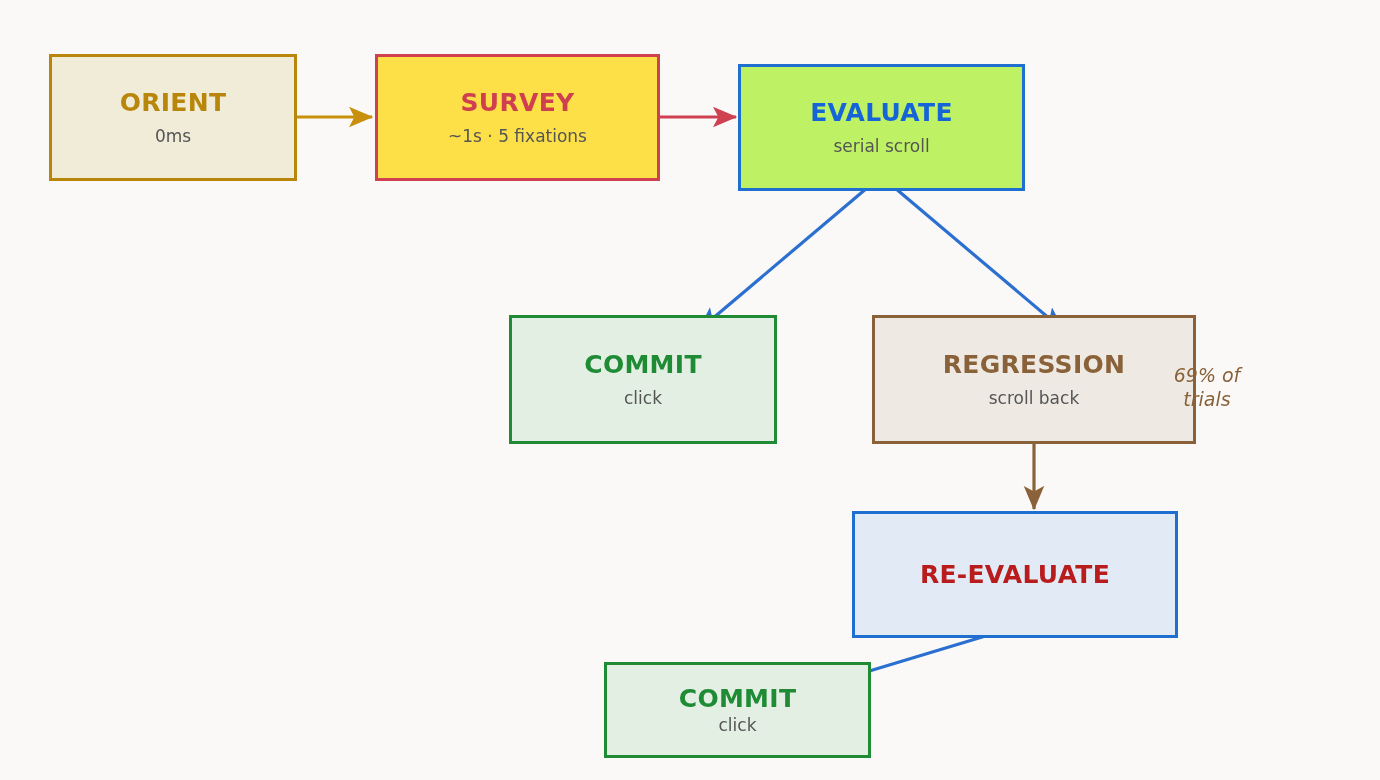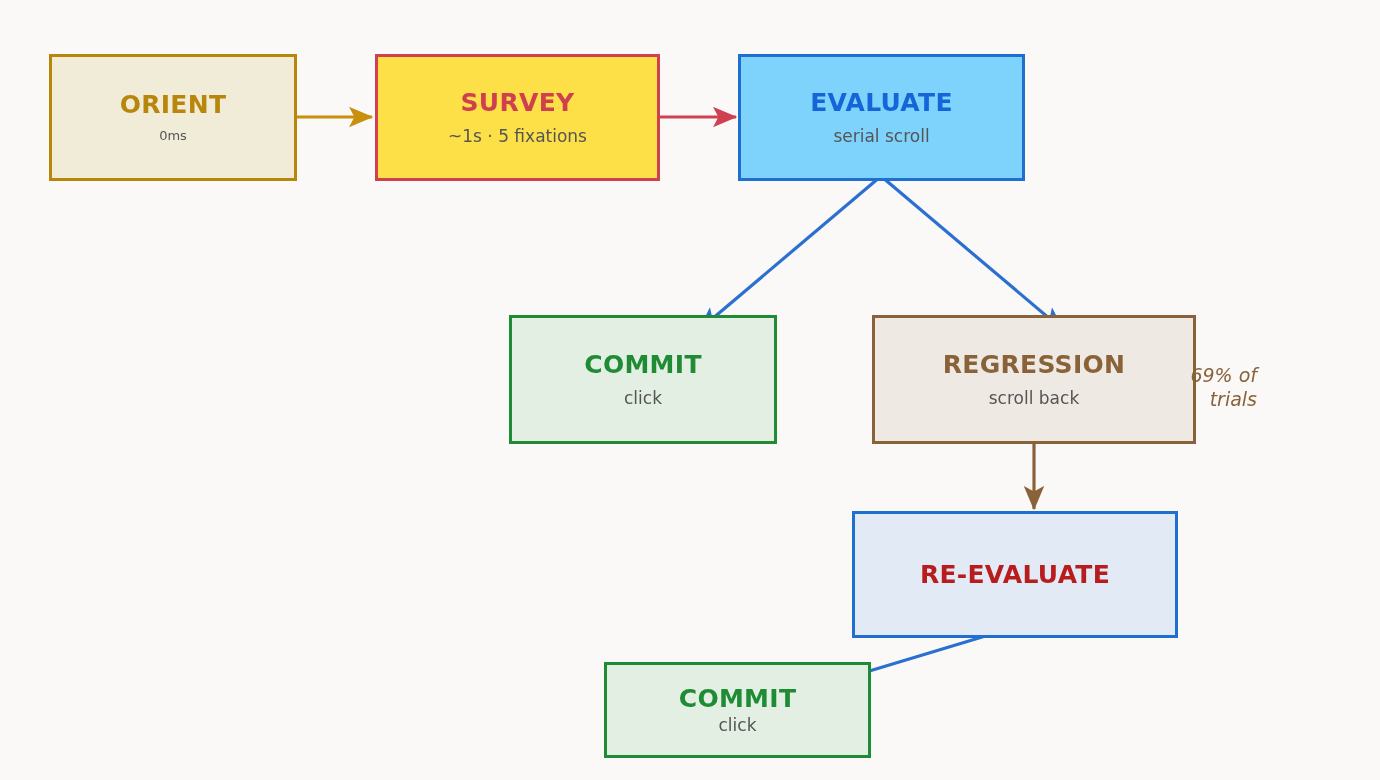--- a/index.html
+++ b/index.html
@@ -45,35 +45,35 @@
     line-height: 1.2;
   }
 
   
   #node-orient {
     left: 49px; top: 54px; width: 248px; height: 127px;
     background: #f0ecd8;
     border-color: #b8860b;
   }
   #node-orient .node-title { color: #b8860b; font-size: 25px; }
-  #node-orient .node-sub { font-size: 13px; margin-top: 10px; }
+  #node-orient .node-sub { font-size: 17px; margin-top: 10px; }
 
   
   #node-survey {
     left: 375px; top: 54px; width: 285px; height: 127px;
     background: #fde047;
     border-color: #cf4150;
   }
   #node-survey .node-title { color: #cf3f4f; font-size: 25px; }
   #node-survey .node-sub { font-size: 17px; margin-top: 10px; }
 
   
   #node-evaluate {
-    left: 738px; top: 54px; width: 287px; height: 127px;
-    background: #7dd3fc;
+    left: 738px; top: 64px; width: 287px; height: 127px;
+    background: #bef264;
     border-color: #1f6fd0;
   }
   #node-evaluate .node-title { color: #1565d8; font-size: 25px; }
   #node-evaluate .node-sub { font-size: 17px; margin-top: 10px; }
 
   
   #node-commit-1 {
     left: 509px; top: 315px; width: 268px; height: 129px;
     background: #e2efe2;
     border-color: #1f8b34;
@@ -107,21 +107,21 @@
   }
   #node-commit-2 .node-title { color: #1f8b34; font-size: 25px; }
   #node-commit-2 .node-sub { font-size: 17px; margin-top: 3px; }
 
   
   .edge-label {
     position: absolute;
     font-style: italic;
     font-size: 19px;
     line-height: 1.25;
-    text-align: right;
+    text-align: center;
     color: #8a6239;
   }
   #label-regression-share {
     left: 1157px; top: 364px; width: 100px;
   }
 </style>
 </head>
 <body>
 
 <div id="canvas">

